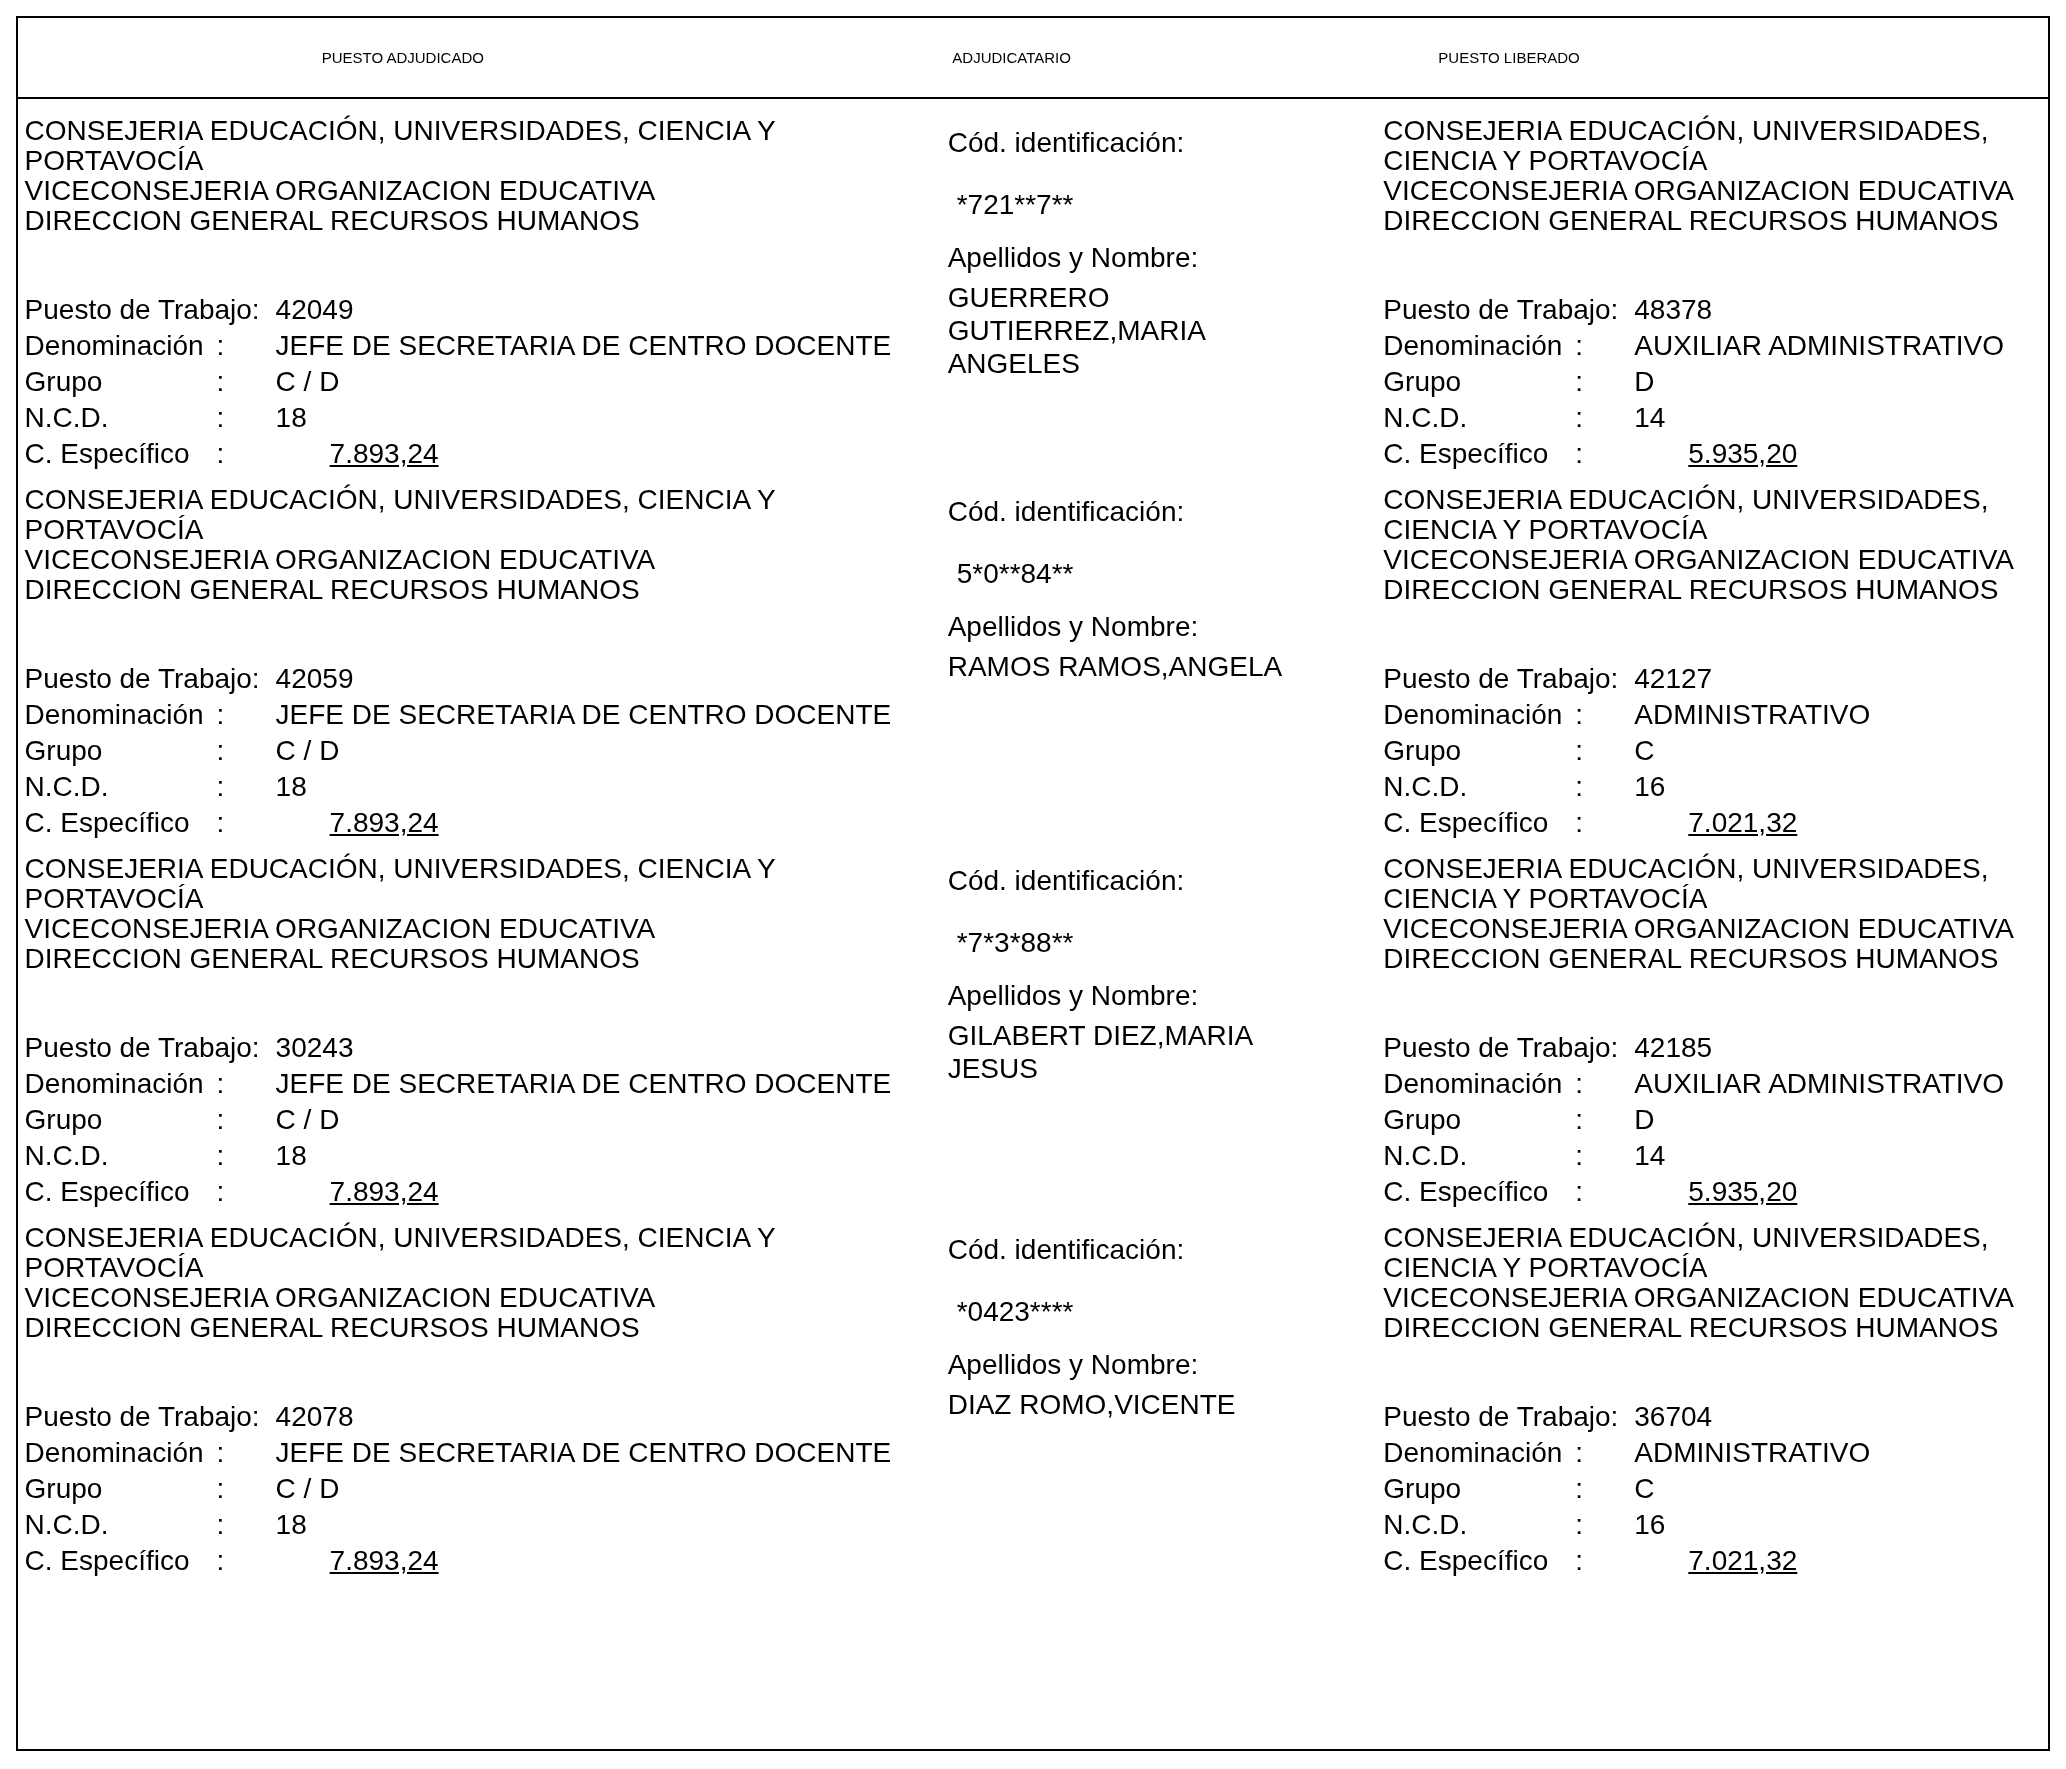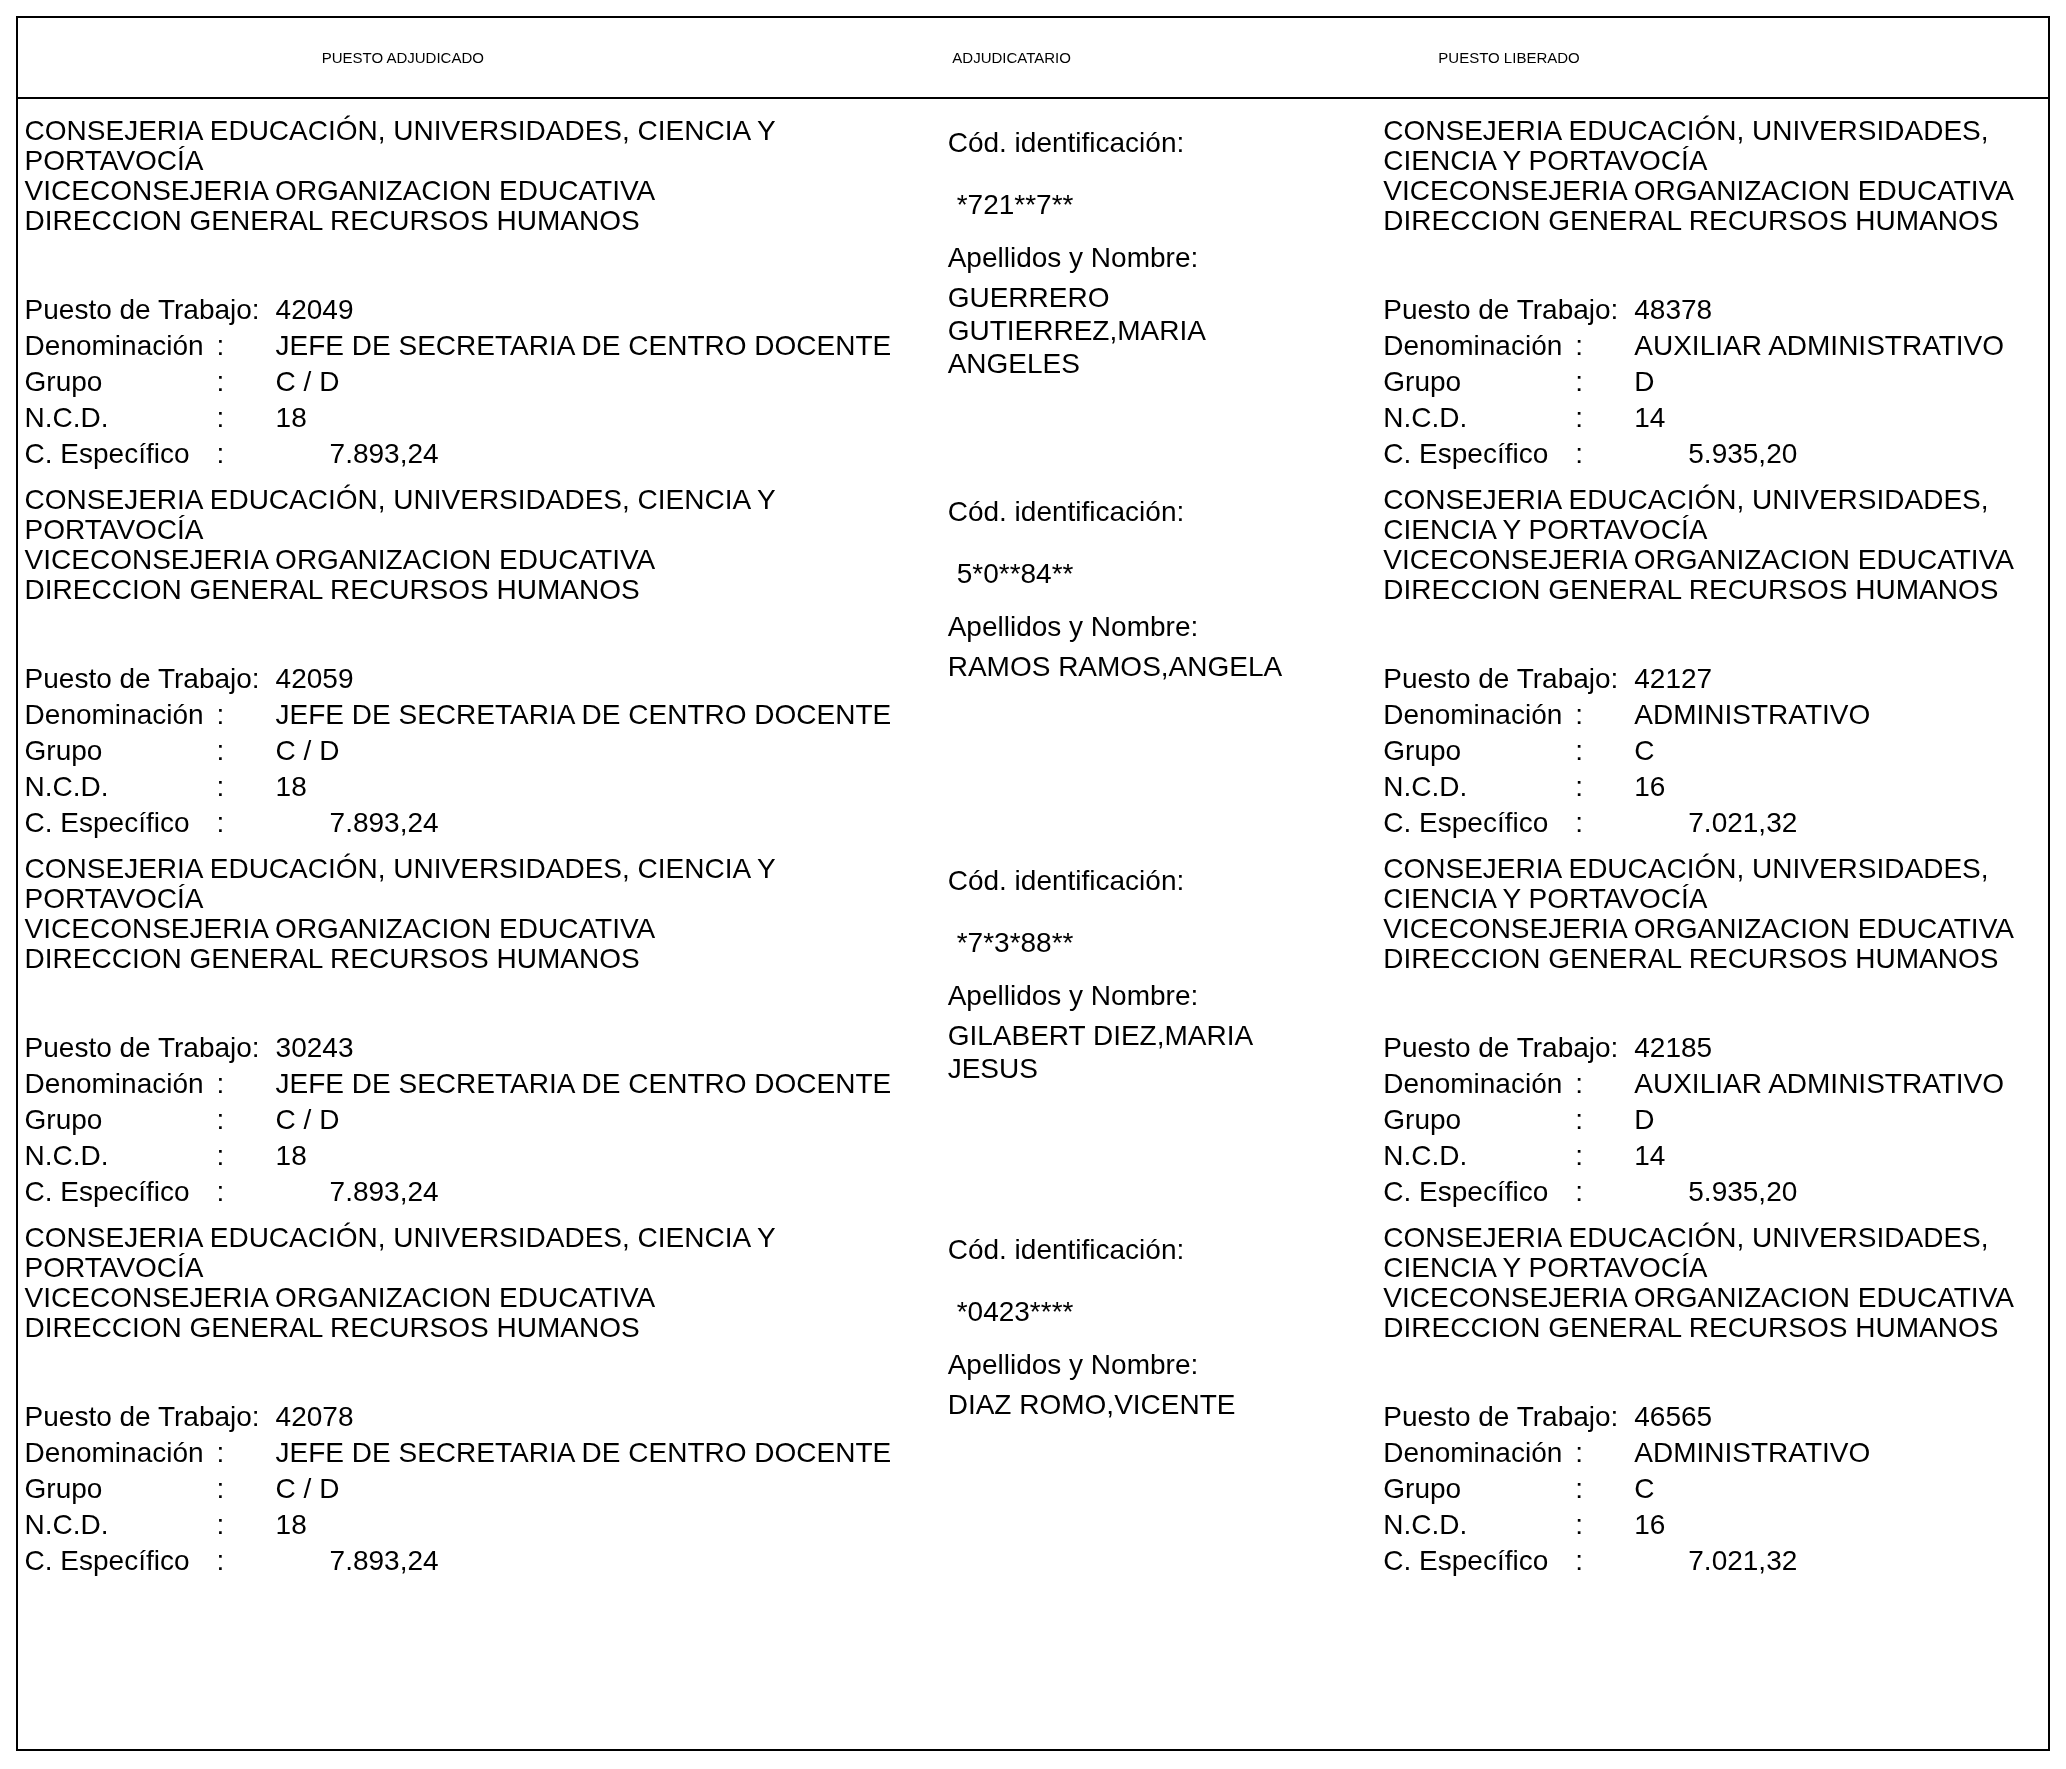--- a/index.html
+++ b/index.html
@@ -44,21 +44,21 @@
   .col2 { padding-left: 24.4px; }
   .col3 { padding-left: 26px; padding-right: 9px; }
   .org { line-height: 30px; }
   .details { margin-top: 56px; line-height: 36px; }
   .kv {
     display: grid;
     grid-template-columns: 192px 59px 1fr;
   }
   .kv .k { white-space: nowrap; }
   .kv .v { white-space: nowrap; }
-  .v-esp { padding-left: 54px; }
+  .v-esp { padding-left: 54px; text-decoration: underline; }
   
   .cod-label { margin-top: 12.7px; line-height: 29px; }
   .cod-value { margin-top: 33px; padding-left: 9px; line-height: 29px; }
   .ap-label  { margin-top: 23.5px; line-height: 29px; }
   .nombre    { margin-top: 9px; line-height: 33px; max-width: 389px; }
 </style>
 </head>
 <body>
 
 <div class="sheet">
@@ -375,21 +375,21 @@
       <div class="org">
             <div>CONSEJERIA EDUCACIÓN, UNIVERSIDADES,</div>
             <div>CIENCIA Y PORTAVOCÍA</div>
             <div>VICECONSEJERIA ORGANIZACION EDUCATIVA</div>
             <div>DIRECCION GENERAL RECURSOS HUMANOS</div>
           </div>
       <div class="details">
         <div class="kv">
           <span class="k">Puesto de Trabajo:</span>
           <span class="c"></span>
-          <span class="v">46565</span>
+          <span class="v">36704</span>
         </div>
         <div class="kv">
           <span class="k">Denominación</span>
           <span class="c">:</span>
           <span class="v">ADMINISTRATIVO</span>
         </div>
         <div class="kv">
           <span class="k">Grupo</span>
           <span class="c">:</span>
           <span class="v">C</span>

